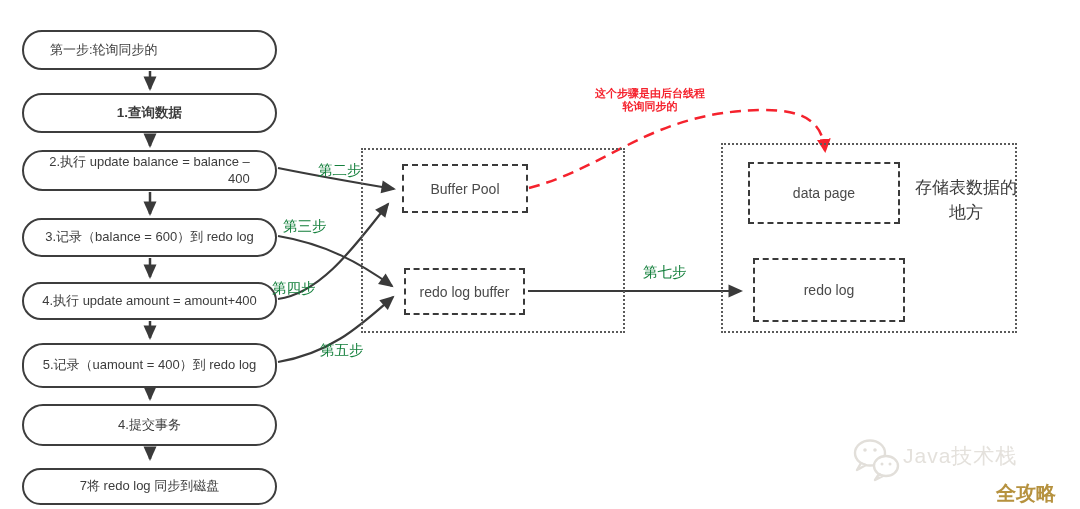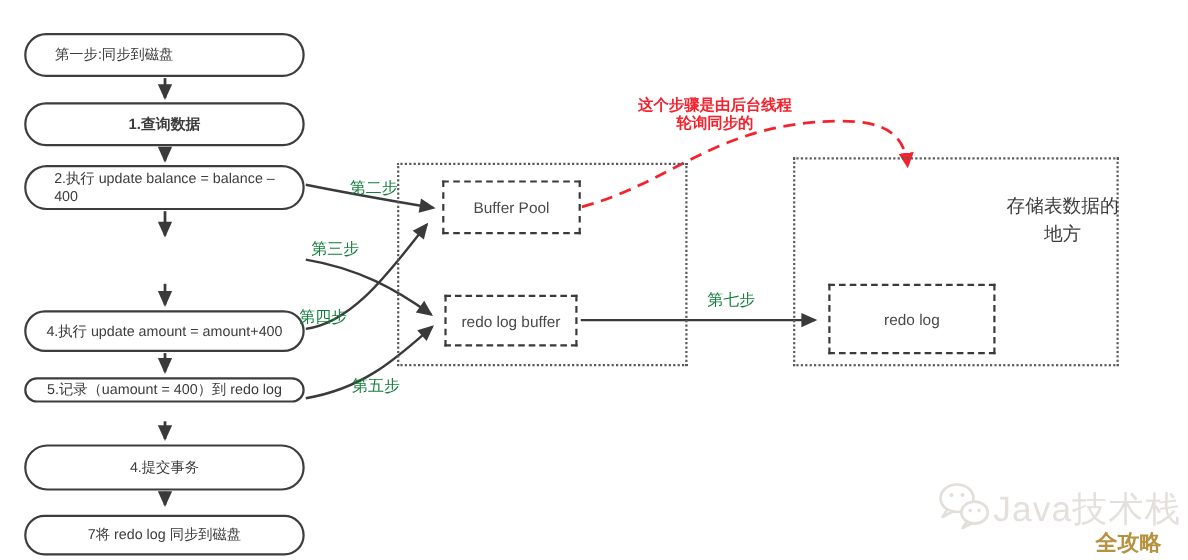--- a/index.html
+++ b/index.html
@@ -4,41 +4,41 @@
 <style>
   html,body{margin:0;padding:0;background:#ffffff;}
   body{font-family:"Liberation Sans","DejaVu Sans",sans-serif;}
   .canvas{position:relative;width:1080px;height:509px;background:#ffffff;overflow:hidden;}
   .overlay{position:absolute;left:0;top:0;width:1080px;height:509px;pointer-events:none;}
 
   
   .fbox{position:absolute;left:22px;width:255px;border:2.5px solid #3d3d3d;border-radius:21px;
         background:#fff;display:flex;align-items:center;justify-content:center;
         box-sizing:border-box;z-index:2;}
-  .fbox span{font-size:13px;color:#3c3c3c;text-align:left;white-space:pre-line;line-height:1.3;}
+  .fbox span{font-size:13px;color:#3c3c3c;text-align:right;white-space:pre-line;line-height:1.3;}
   .fbox.align-left{justify-content:flex-start;padding-left:26px;}
   .fbox.align-left span{text-align:left;}
   .fbox.bold span{font-weight:bold;font-size:13.5px;}
 
   
   .dotted{position:absolute;border:2px dotted #5a5a5a;box-sizing:border-box;background:transparent;z-index:1;}
 
   
   .dashed{position:absolute;border:2.5px dashed #3a3a3a;box-sizing:border-box;background:#fff;
           display:flex;align-items:center;justify-content:center;z-index:2;}
   .dashed span{font-size:14px;color:#4a4a4a;}
 
   
   .steplabel{position:absolute;font-size:14.5px;color:#15803d;z-index:3;white-space:nowrap;}
   .caption{position:absolute;font-size:17px;color:#3c3c3c;text-align:center;white-space:pre-line;line-height:1.45;z-index:3;}
-  .rednote{position:absolute;font-size:14px;font-weight:bold;color:#f5222d;text-align:center;
+  .rednote{position:absolute;font-size:11px;font-weight:bold;color:#f5222d;text-align:center;
            white-space:pre-line;line-height:1.15;z-index:3;}
 
   
-  .wm-brand{position:absolute;left:903px;top:442px;font-size:32px;color:#e4e1dc;letter-spacing:1px;z-index:3;}
+  .wm-brand{position:absolute;left:903px;top:442px;font-size:21px;color:#e4e1dc;letter-spacing:1px;z-index:3;}
   .wm-badge{position:absolute;left:996px;top:480px;font-size:20px;font-weight:bold;color:#b6923f;z-index:3;}
   .wm-icon{position:absolute;left:849px;top:437px;z-index:3;}
 </style>
 </head>
 <body>
 
 <div class="canvas">
 
   <svg class="overlay" viewBox="0 0 1080 509">
     <defs>
@@ -65,51 +65,57 @@
       <path d="M278,236 C326,244 360,263 392,286" marker-end="url(#mArrow)"></path>
       <path d="M278,299 C322,293 357,243 388,204" marker-end="url(#mArrow)"></path>
       <path d="M278,362 C332,353 362,324 393,297" marker-end="url(#mArrow)"></path>
       <path d="M528,291 H741" marker-end="url(#mArrow)"></path>
     </g>
 
     <path d="M529,188 C612,166 652,111 764,110 C806,110 822,123 825,150" stroke="#f5222d" stroke-width="2.5" stroke-dasharray="11 7" fill="none" marker-end="url(#mArrowRed)"></path>
   </svg>
 
   <div class="fbox align-left" style="top:30px;height:40px">
-    <span>第一步:同步到磁盘</span>
+    <span>第一步:轮询同步的</span>
   </div>
   <div class="fbox bold" style="top:93px;height:40px">
     <span>1.查询数据</span>
   </div>
   <div class="fbox" style="top:150px;height:41px">
     <span>2.执行 update balance = balance –
 400</span>
   </div>
+  <div class="fbox" style="top:218px;height:39px">
+    <span>3.记录（balance = 600）到 redo log</span>
+  </div>
   <div class="fbox" style="top:282px;height:38px">
     <span>4.执行 update amount = amount+400</span>
   </div>
-  <div class="fbox" style="top:343px;height:23px">
+  <div class="fbox" style="top:343px;height:45px">
     <span>5.记录（uamount = 400）到 redo log</span>
   </div>
   <div class="fbox" style="top:404px;height:42px">
     <span>4.提交事务</span>
   </div>
   <div class="fbox" style="top:468px;height:37px">
     <span>7将 redo log 同步到磁盘</span>
   </div>
 
   <div class="dotted" style="left:361px;top:148px;width:264px;height:185px"></div>
   <div class="dashed" style="left:402px;top:164px;width:126px;height:49px">
     <span>Buffer Pool</span>
   </div>
   <div class="dashed" style="left:404px;top:268px;width:121px;height:47px">
     <span>redo log buffer</span>
   </div>
 
   <div class="dotted" style="left:721px;top:143px;width:296px;height:190px"></div>
+  <div class="dashed" style="left:748px;top:162px;width:152px;height:62px">
+    <span>data page</span>
+  </div>
   <div class="dashed" style="left:753px;top:258px;width:152px;height:64px">
     <span>redo log</span>
   </div>
   <div class="caption" style="left:906px;top:176px;width:120px">存储表数据的
 地方</div>
 
   <div class="steplabel" style="left:318px;top:161px">第二步</div>
   <div class="steplabel" style="left:283px;top:217px">第三步</div>
   <div class="steplabel" style="left:272px;top:279px">第四步</div>
   <div class="steplabel" style="left:320px;top:341px">第五步</div>

